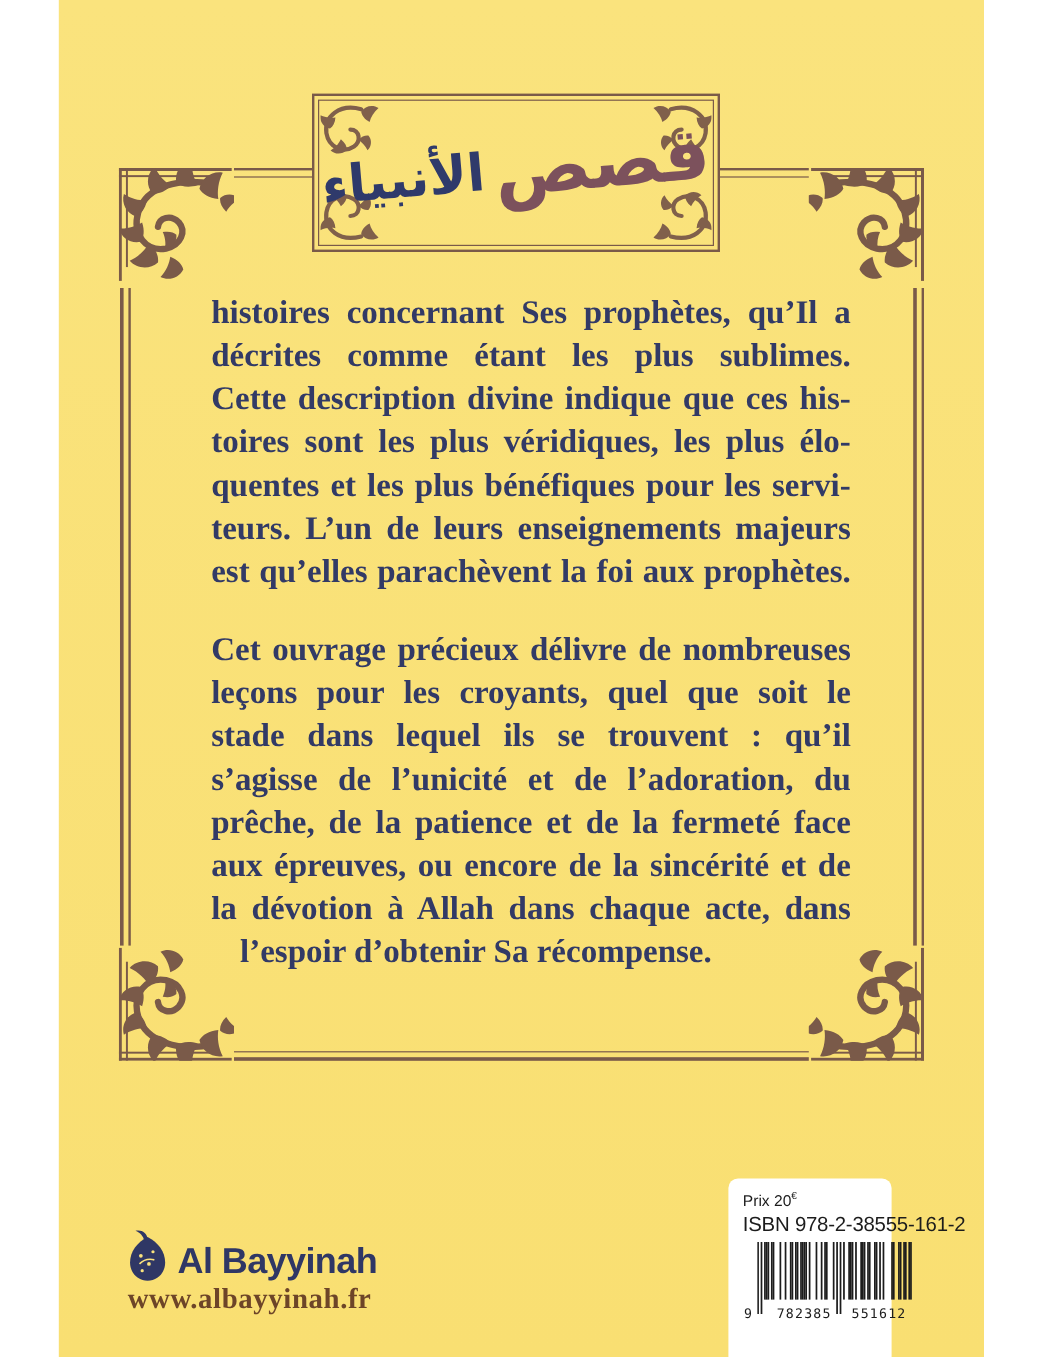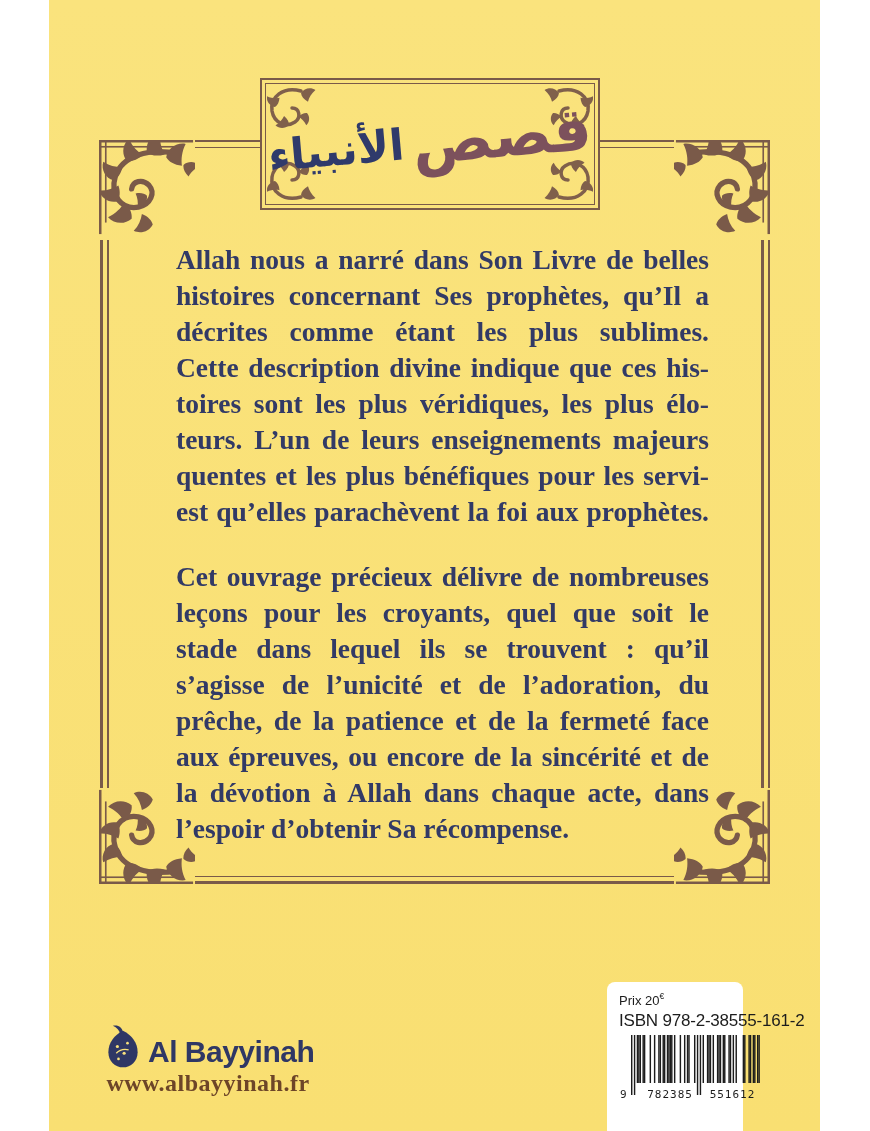--- a/index.html
+++ b/index.html
@@ -33,21 +33,21 @@
   .cal-main{font-family:"DejaVu Sans",sans-serif;font-size:60px;font-weight:bold;
             color:var(--calligraphy-maroon);margin-left:8px;line-height:1;}
   .cal-sub{font-family:"DejaVu Sans",sans-serif;font-size:43px;font-weight:bold;
            color:var(--calligraphy-navy);line-height:1;}
 
   
   .text-block{position:absolute;left:127px;top:242px;width:533px;color:var(--text-navy);}
   .paragraph{margin:0 0 29px 0;}
   .line{font-family:"Liberation Serif",serif;font-weight:bold;font-size:27.5px;line-height:36px;
         text-align:justify;text-align-last:justify;}
-  .line.no-stretch{text-align-last:left;}
+  .line.no-stretch{text-align-last:left;margin-left:24px;}
 
   
   .publisher{position:absolute;left:56px;top:1024px;width:206px;}
   .publisher-row{display:flex;align-items:flex-end;gap:7px;}
   .logo-icon-svg{width:36px;height:45px;flex:0 0 auto;}
   .publisher-name{font-family:"Liberation Sans",sans-serif;font-weight:bold;font-size:30px;
                   color:var(--logo-navy);letter-spacing:-0.5px;white-space:nowrap;}
   .publisher-site{margin-top:1px;text-align:center;font-family:"Liberation Serif",serif;font-weight:bold;
                   font-size:24px;color:var(--website-brown);letter-spacing:0.5px;white-space:nowrap;}
 
@@ -136,27 +136,26 @@
       </svg>
 
     <div class="hrule-top" style="left:146px;top:140px;width:65px"></div>
     <div class="hrule-top" style="left:551px;top:140px;width:74px"></div>
     <div class="vrule" style="left:51px;top:240px;height:548px"></div>
     <div class="vrule" style="left:712px;top:240px;height:548px"></div>
     <div class="hrule-bottom" style="left:146px;top:876px;width:479px"></div>
 
     <div class="text-block" id="paragraphs">
         <div class="paragraph">
-          <div class="line">Allah nous a narré dans Son Livre de belles</div>
           <div class="line">histoires concernant Ses prophètes, qu’Il a</div>
           <div class="line">décrites comme étant les plus sublimes.</div>
           <div class="line">Cette description divine indique que ces his-</div>
           <div class="line">toires sont les plus véridiques, les plus élo-</div>
+          <div class="line">quentes et les plus bénéfiques pour les servi-</div>
           <div class="line">teurs. L’un de leurs enseignements majeurs</div>
-          <div class="line">quentes et les plus bénéfiques pour les servi-</div>
           <div class="line">est qu’elles parachèvent la foi aux prophètes.</div>
         </div>
         <div class="paragraph">
           <div class="line">Cet ouvrage précieux délivre de nombreuses</div>
           <div class="line">leçons pour les croyants, quel que soit le</div>
           <div class="line">stade dans lequel ils se trouvent : qu’il</div>
           <div class="line">s’agisse de l’unicité et de l’adoration, du</div>
           <div class="line">prêche, de la patience et de la fermeté face</div>
           <div class="line">aux épreuves, ou encore de la sincérité et de</div>
           <div class="line">la dévotion à Allah dans chaque acte, dans</div>

